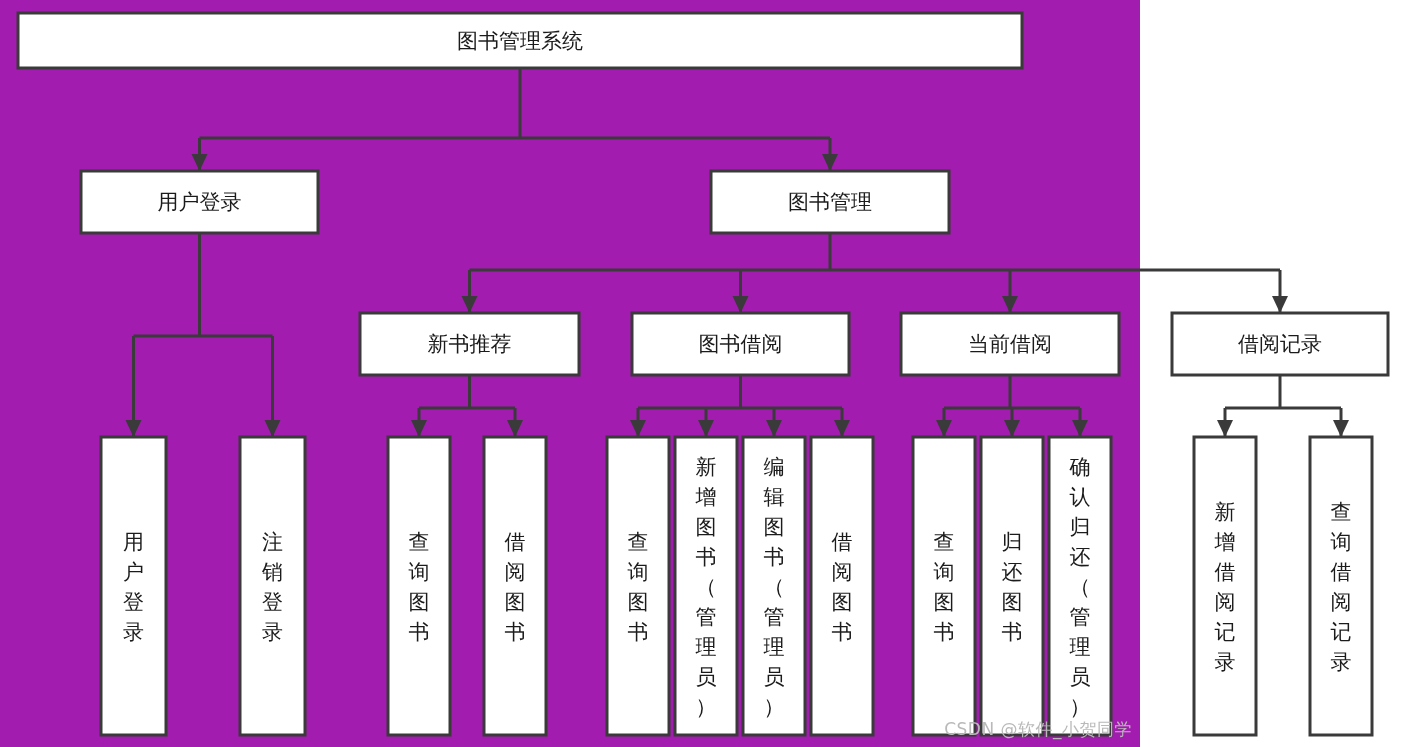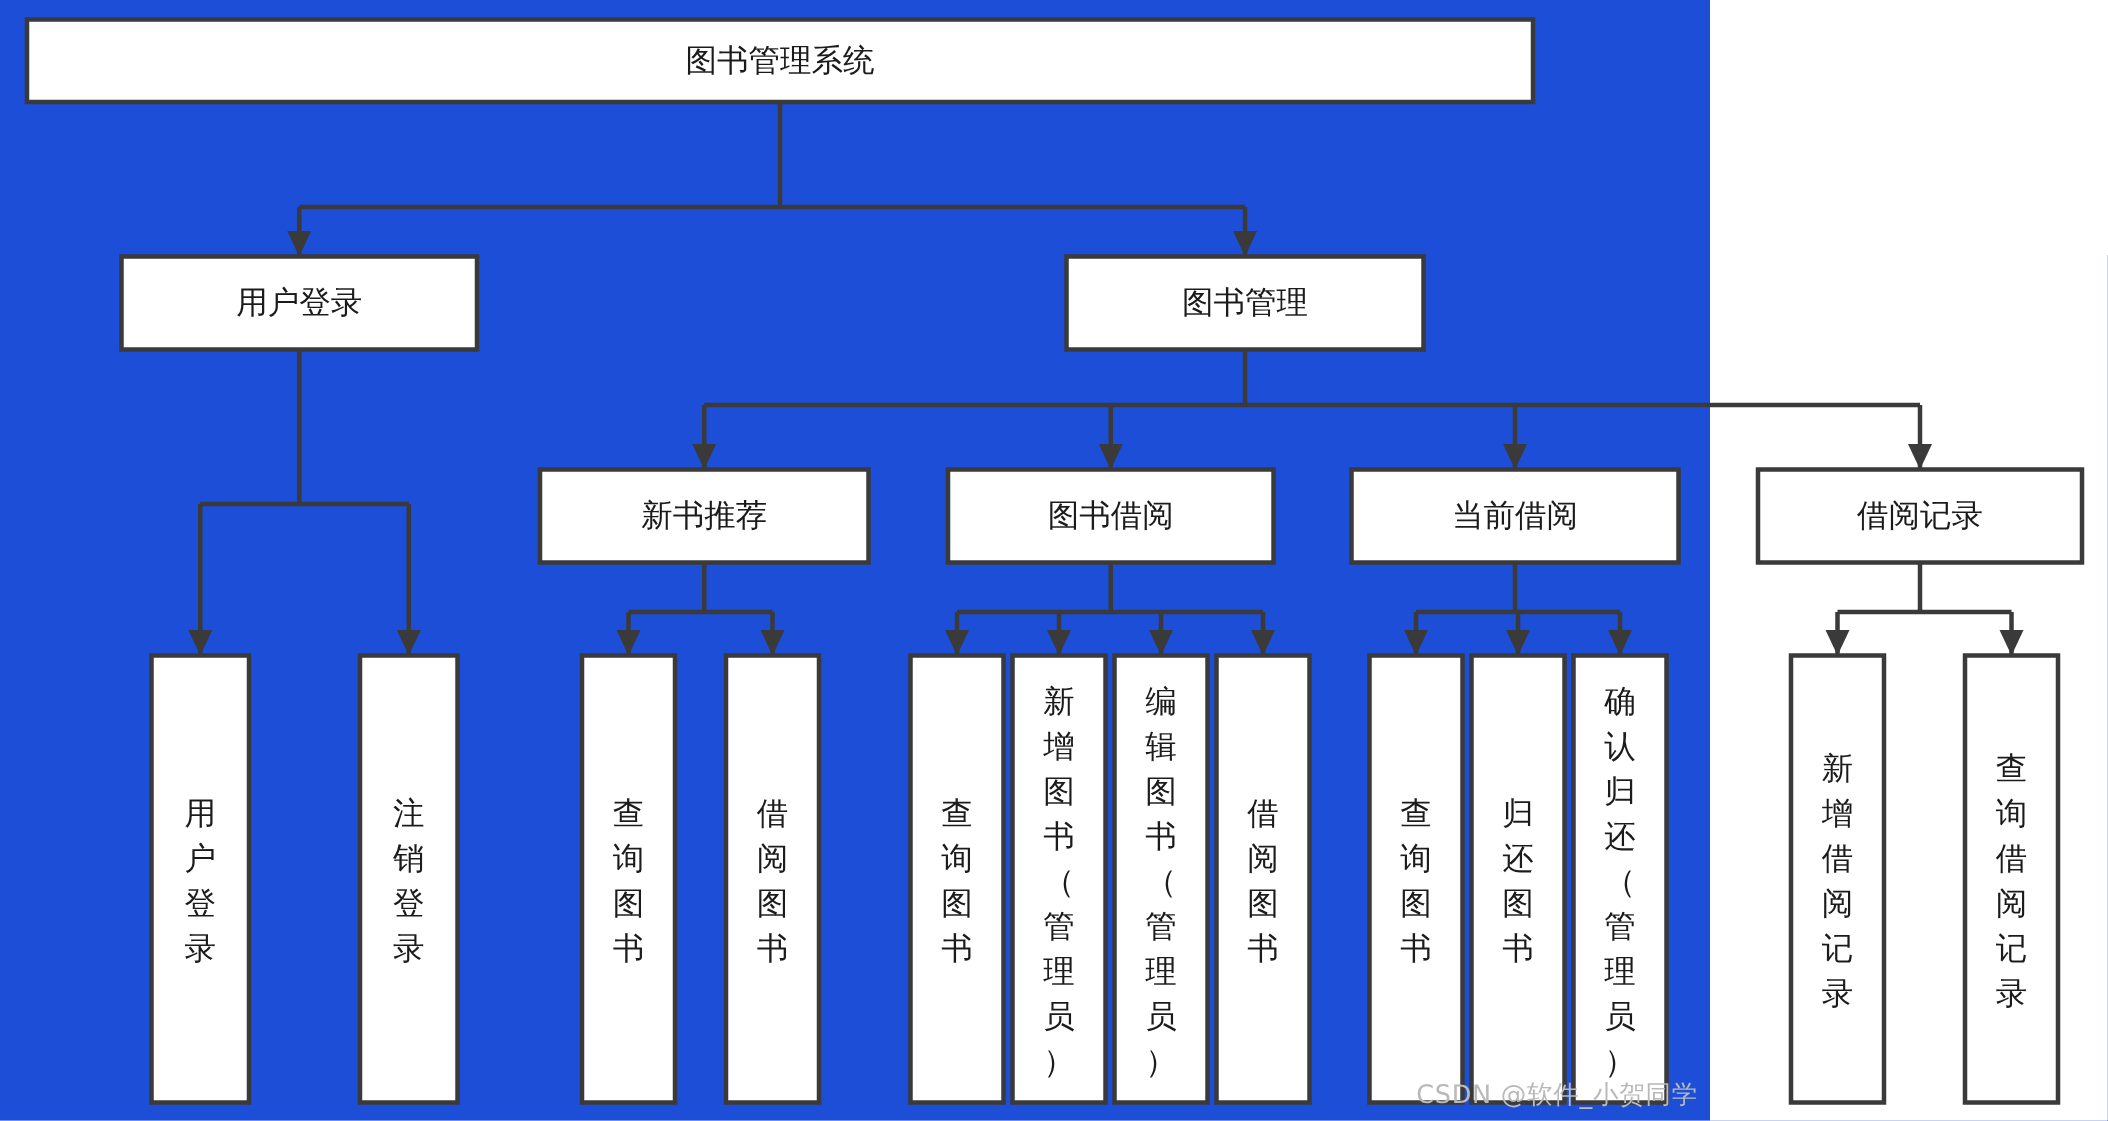--- a/index.html
+++ b/index.html
@@ -12,21 +12,21 @@
     width: 1405px;
     height: 747px;
     font-family: "DejaVu Sans", "Liberation Sans", sans-serif;
     overflow: hidden;
     position: relative;
   }
   #diagram-root {
     position: relative;
     width: 1140px;
     height: 747px;
-    background: #1d4ed8;
+    background: #a21caf;
   }
   svg.diagram-canvas {
     position: absolute;
     left: 0;
     top: 0;
     width: 1405px;
     height: 747px;
     display: block;
   }
   .node-box {

